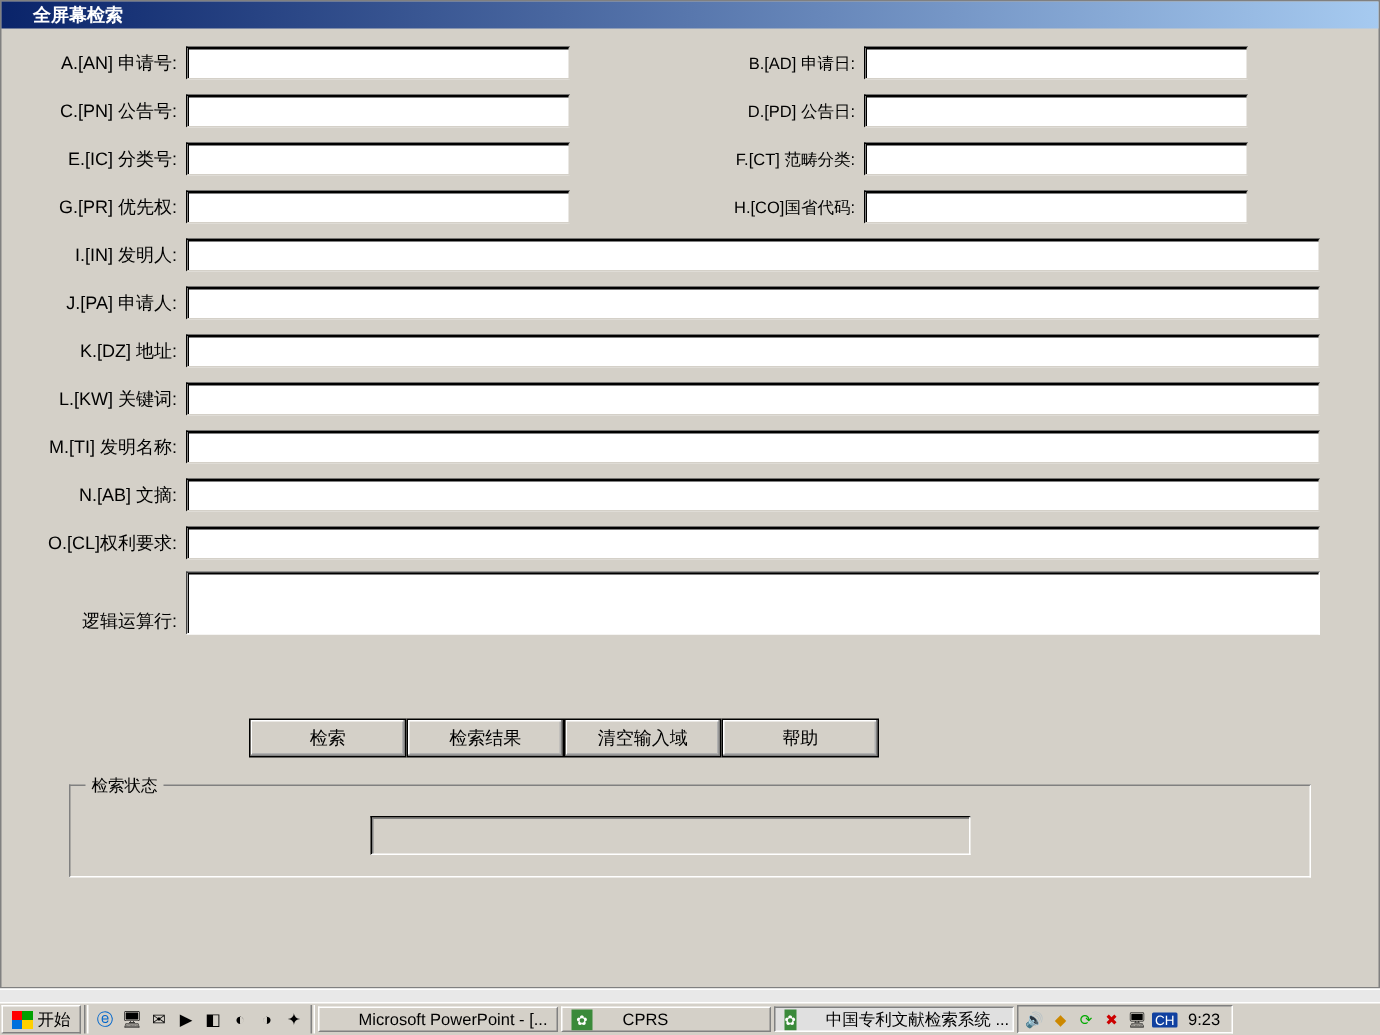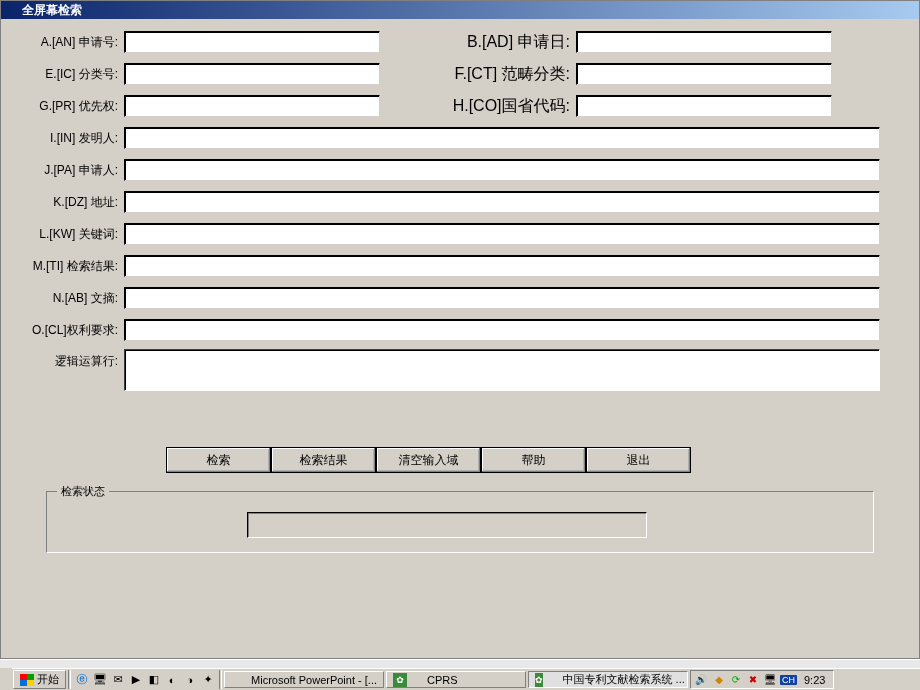--- a/index.html
+++ b/index.html
@@ -51,21 +51,21 @@
       text-align: right;
       padding-right: 6px;
       white-space: nowrap;
       font-size: 12px;
     }
     .label-right {
       width: 130px;
       text-align: right;
       padding-right: 6px;
       white-space: nowrap;
-      font-size: 16px;
+      font-size: 11px;
     }
     input.field {
       background: #fff;
       border: 1px inset #808080;
       border-top-color: #404040;
       border-left-color: #404040;
       border-right-color: #d4d0c8;
       border-bottom-color: #d4d0c8;
       box-shadow: inset 1px 1px 0 #000;
       height: 22px;
@@ -83,21 +83,21 @@
       border-left-color: #404040;
       border-right-color: #fff;
       border-bottom-color: #fff;
       box-shadow: inset 1px 1px 0 #000;
       height: 42px;
       width: 756px;
       padding: 2px 4px;
       font-family: inherit;
       font-size: 12px;
     }
-    .row-logic { align-items: flex-start; margin-top: 4px; }
+    .row-logic { align-items: flex-end; margin-top: 4px; }
     .row-logic .label { padding-top: 4px; }
     .button-row {
       display: flex;
       justify-content: flex-start;
       padding: 50px 0 10px 150px;
     }
     button.btn {
       width: 105px;
       height: 26px;
       background: #d4d0c8;
@@ -141,21 +141,21 @@
       top: 659px;
       height: 9px;
       background: #e8e8e8;
       border-top: 1px solid #fff;
       font-size: 10px;
       color: #555;
       overflow: hidden;
     }
     .taskbar {
       position: absolute;
-      bottom: 0; left: 12px; right: 0;
+      bottom: 0; left: 0; right: 0;
       height: 22px;
       background: #d4d0c8;
       border-top: 1px solid #fff;
       display: flex;
       align-items: stretch;
       font-size: 11px;
     }
     .start-btn {
       display: flex;
       align-items: center;
@@ -240,20 +240,30 @@
       <div class="left-group">
         <span class="label">A.[AN] 申请号:</span>
         <input class="field field-short" style="">
       </div>
       <div class="right-group">
         <span class="label-right">B.[AD] 申请日:</span>
         <input class="field field-short-r" style="">
       </div>
     </div>
 
+    <div class="row row-two-col">
+      <div class="left-group">
+        <span class="label">C.[PN] 公告号:</span>
+        <input class="field field-short" style="">
+      </div>
+      <div class="right-group">
+        <span class="label-right">D.[PD] 公告日:</span>
+        <input class="field field-short-r" style="">
+      </div>
+    </div>
 
     <div class="row row-two-col">
       <div class="left-group">
         <span class="label">E.[IC] 分类号:</span>
         <input class="field field-short" style="">
       </div>
       <div class="right-group">
         <span class="label-right">F.[CT] 范畴分类:</span>
         <input class="field field-short-r" style="">
       </div>
@@ -280,42 +290,41 @@
     </div>
     <div class="row">
       <span class="label">K.[DZ] 地址:</span>
       <input class="field field-full" style="">
     </div>
     <div class="row">
       <span class="label">L.[KW] 关键词:</span>
       <input class="field field-full" style="">
     </div>
     <div class="row">
-      <span class="label">M.[TI] 检索结果:</span>
+      <span class="label">M.[TI] 发明名称:</span>
       <input class="field field-full" style="">
     </div>
     <div class="row">
       <span class="label">N.[AB] 文摘:</span>
       <input class="field field-full" style="">
     </div>
     <div class="row">
       <span class="label">O.[CL]权利要求:</span>
       <input class="field field-full" style="">
     </div>
     <div class="row row-logic">
       <span class="label">逻辑运算行:</span>
       <input class="logic-field" style="">
     </div>
 
     <div class="button-row">
       <button class="btn">检索</button>
       <button class="btn">检索结果</button>
       <button class="btn">清空输入域</button>
       <button class="btn">帮助</button>
-      <button class="btn">退出</button>
     </div>
 
     <div class="status-group">
       <span class="status-group-label">检索状态</span>
       <div class="status-box"></div>
     </div>
 
   </div>
 </div>
 

